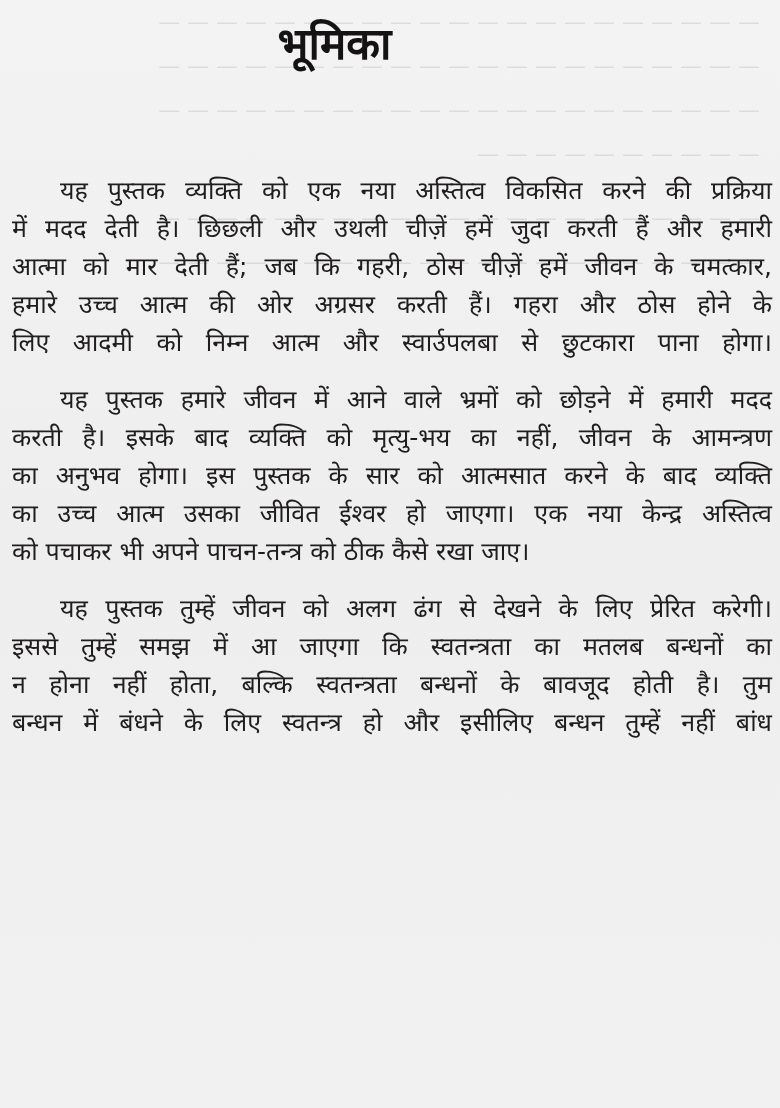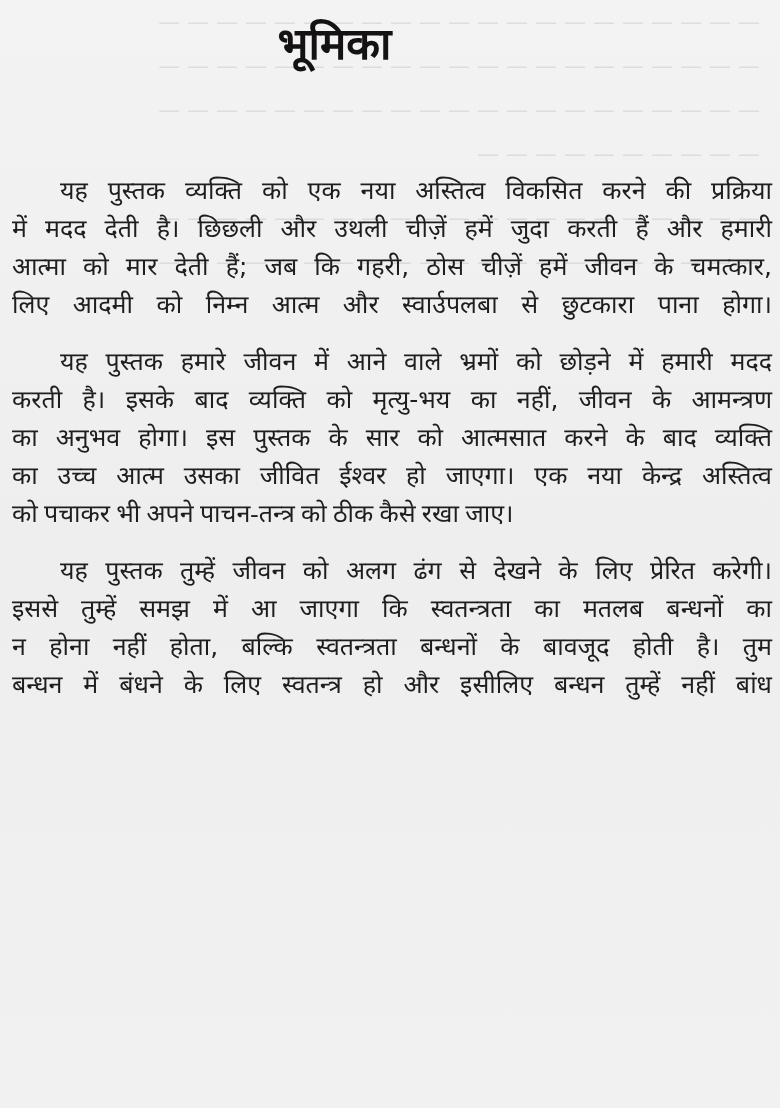--- a/index.html
+++ b/index.html
@@ -67,21 +67,20 @@
     }
     .para .line {
       display: block;
       text-align: justify;
       text-align-last: justify;
       white-space: nowrap;
       height: 38px;
     }
     .para .line.last {
       text-align-last: left;
-      font-family: Liberation Serif, serif;
     }
     .para .line.first {
       text-indent: 48px;
     }
   </style>
 </head>
 <body>
 
 <div class="page">
 
@@ -95,20 +94,21 @@
   </div>
 
   <div class="title">भूमिका</div>
 
   <div class="body-text">
 
     <div class="para">
       <span class="line first">यह पुस्तक व्यक्ति को एक नया अस्तित्व विकसित करने की प्रक्रिया</span>
       <span class="line">में मदद देती है। छिछली और उथली चीज़ें हमें जुदा करती हैं और हमारी</span>
       <span class="line">आत्मा को मार देती हैं; जब कि गहरी, ठोस चीज़ें हमें जीवन के चमत्कार,</span>
+      <span class="line">हमारे उच्च आत्म की ओर अग्रसर करती हैं। गहरा और ठोस होने के</span>
       <span class="line">लिए आदमी को निम्न आत्म और स्वार्उपलबा से छुटकारा पाना होगा।</span>
     </div>
 
     <div class="para">
       <span class="line first">यह पुस्तक हमारे जीवन में आने वाले भ्रमों को छोड़ने में हमारी मदद</span>
       <span class="line">करती है। इसके बाद व्यक्ति को मृत्यु-भय का नहीं, जीवन के आमन्त्रण</span>
       <span class="line">का अनुभव होगा। इस पुस्तक के सार को आत्मसात करने के बाद व्यक्ति</span>
       <span class="line">का उच्च आत्म उसका जीवित ईश्वर हो जाएगा। एक नया केन्द्र अस्तित्व</span>
       <span class="line last">को पचाकर भी अपने पाचन-तन्त्र को ठीक कैसे रखा जाए।</span>
     </div>

